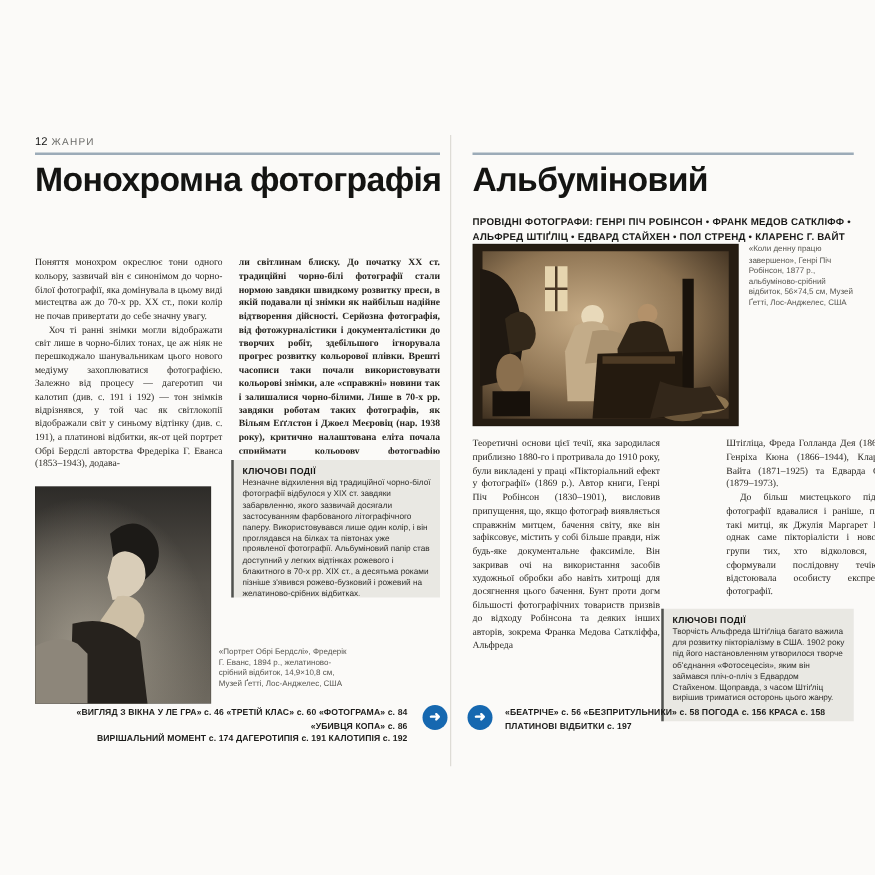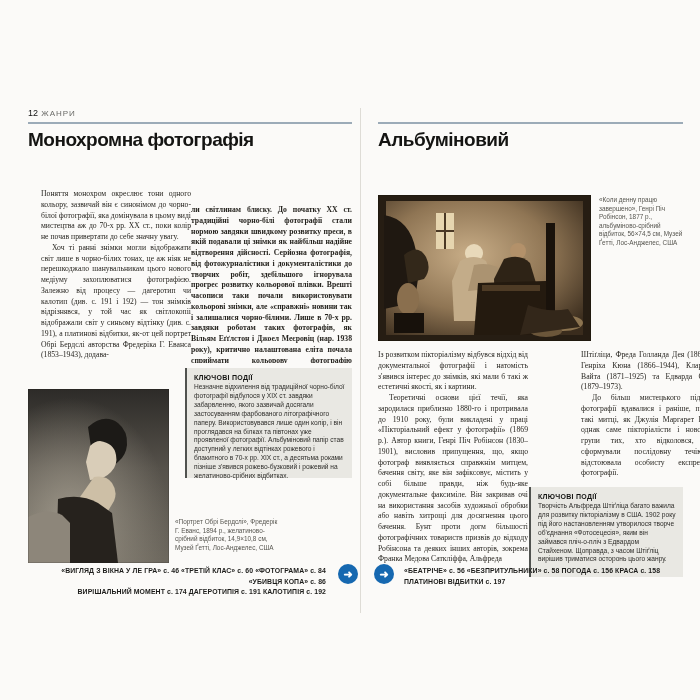--- a/index.html
+++ b/index.html
@@ -12,21 +12,21 @@
   }
   .page{position:absolute;top:108px;height:520px;}
   .page-left{left:28px;width:324px;}
   .page-right{left:378px;width:305px;}
   .gutter{position:absolute;left:360px;top:108px;width:1px;height:505px;background:#dedcd6;}
 
   .pghead{position:absolute;top:0;width:100%;font-size:8px;letter-spacing:1px;color:#6b6b68;}
   .pghead .pgnum{font-weight:normal;color:#111;font-size:9px;letter-spacing:0;text-align:center;}
   .headrule{position:absolute;top:14px;width:100%;height:2px;background:#9cabb8;}
 
-  .title{position:absolute;top:21px;left:0;font-size:19px;font-weight:bold;letter-spacing:-0.5px;color:#141412;white-space:nowrap;}
+  .title{position:absolute;top:21px;left:0;font-size:27px;font-weight:bold;letter-spacing:-0.5px;color:#141412;white-space:nowrap;}
   .lead{position:absolute;top:64px;left:0;width:100%;font-size:7.8px;font-weight:bold;line-height:12px;letter-spacing:.2px;color:#191917;}
   .lead .lead-label{font-weight:bold;}
 
   .bodycol{position:absolute;font-family:"Liberation Serif",serif;font-size:7.7px;line-height:10.75px;text-align:justify;color:#26241f;overflow:hidden;}
   .bodycol p{margin:0;}
   .bodycol p + p{text-indent:11px;}
 
   .keybox{position:absolute;background:#e9e8e3;border-left:2px solid #50524f;padding:6px 7px 8px 7px;box-sizing:border-box;}
   .keybox h4{margin:0 0 2px 0;font-size:7px;letter-spacing:.3px;color:#141412;}
   .keybox p{margin:0;font-size:6.6px;line-height:8.9px;color:#2e2d2a;text-align:left;}
@@ -50,21 +50,21 @@
 <div class="page page-left">
   <div class="pghead">
     <span class="pgnum">12</span>
     <span>ЖАНРИ</span>
   </div>
   <div class="headrule"></div>
 
   <div class="title">Монохромна фотографія</div>
 
 
-  <div class="bodycol" style="top:81px;left:0;width:150px;height:183px;margin-left:13px;">
+  <div class="bodycol" style="top:97px;left:0;width:150px;height:183px;">
     <p>Поняття монохром окреслює тони одного кольору, зазвичай він є синонімом до чорно-білої фотографії, яка домінувала в цьому виді мистецтва аж до 70-х рр. ХХ ст., поки колір не почав привертати до себе значну увагу.</p>
     <p>Хоч ті ранні знімки могли відображати світ лише в чорно-білих тонах, це аж ніяк не перешкоджало шанувальникам цього нового медіуму захоплюватися фотографією. Залежно від процесу — дагеротип чи калотип (див. с. 191 і 192) — тон знімків відрізнявся, у той час як світлокопії відображали світ у синьому відтінку (див. с. 191), а платинові відбитки, як-от цей портрет Обрі Бердслі авторства Фредеріка Г. Еванса (1853–1943), додава-</p>
   </div>
   <div class="bodycol" style="top:97px;left:163px;width:161px;height:158px;font-weight:bold;">
     <p>ли світлинам блиску. До початку ХХ ст. традиційні чорно-білі фотографії стали нормою завдяки швидкому розвитку преси, в якій подавали ці знімки як найбільш надійне відтворення дійсності. Серйозна фотографія, від фотожурналістики і документалістики до творчих робіт, здебільшого ігнорувала прогрес розвитку кольорової плівки. Врешті часописи таки почали використовувати кольорові знімки, але «справжні» новини так і залишалися чорно-білими. Лише в 70-х рр. завдяки роботам таких фотографів, як Вільям Еґґлстон і Джоел Меєровіц (нар. 1938 року), критично налаштована еліта почала сприймати кольорову фотографію рівноцінною монохрому.</p>
   </div>
 
   <div class="keybox" style="top:260px;left:157px;width:167px;height:110px;">
     <h4>КЛЮЧОВІ ПОДІЇ</h4>
     <p>Незначне відхилення від традиційної чорно-білої фотографії відбулося у ХІХ ст. завдяки забарвленню, якого зазвичай досягали застосуванням фарбованого літографічного паперу. Використовувався лише один колір, і він проглядався на білках та півтонах уже проявленої фотографії. Альбуміновий папір став доступний у легких відтінках рожевого і блакитного в 70-х рр. ХІХ ст., а десятьма роками пізніше з'явився рожево-бузковий і рожевий на желатиново-срібних відбитках.</p>
@@ -101,20 +101,21 @@
   <div class="navcircle navcircle-left">
     <span>➜</span>
   </div>
 </div>
 
 <div class="page page-right">
   <div class="headrule"></div>
 
   <div class="title">Альбуміновий</div>
 
+  <div class="lead"><span class="lead-label">ПРОВІДНІ ФОТОГРАФИ:</span><span> ГЕНРІ ПІЧ РОБІНСОН • ФРАНК МЕДОВ САТКЛІФФ • АЛЬФРЕД ШТІҐЛІЦ • ЕДВАРД СТАЙХЕН • ПОЛ СТРЕНД • КЛАРЕНС Г. ВАЙТ</span></div>
 
   <svg class="photo" style="top:87px;left:0;" width="213" height="146" viewBox="0 0 213 146">
     <defs>
       <radialGradient id="rp-wall" cx="0.42" cy="0.4" r="0.75">
         <stop offset="0" stop-color="#c8ad87"></stop>
         <stop offset="0.55" stop-color="#8f7554"></stop>
         <stop offset="1" stop-color="#3a2c1d"></stop>
       </radialGradient>
     </defs>
     <rect width="213" height="146" fill="#261d13"></rect>
@@ -136,21 +137,20 @@
     <rect x="168" y="28" width="9" height="98" fill="#19120b"></rect>
     <ellipse cx="185" cy="128" rx="20" ry="8" fill="#8c7450"></ellipse>
     <ellipse cx="168" cy="136" rx="16" ry="6" fill="#6b563a"></ellipse>
     <path d="M150,110 q20,8 40,4 l12,18 -60,8 z" fill="#33271a"></path>
     <rect width="213" height="146" fill="none" stroke="#1a130c" stroke-opacity="0.5" stroke-width="1.5"></rect>
   </svg>
 
   <div class="caption" style="top:88px;left:221px;width:84px;">«Коли денну працю завершено», Генрі Піч Робінсон, 1877 р., альбуміново-срібний відбиток, 56×74,5 см, Музей Ґетті, Лос-Анджелес, США</div>
 
   <div class="bodycol" style="top:242px;left:0;width:150px;height:214px;">
-    <p>Із розвитком пікторіалізму відбувся відхід від документальної фотографії і натомість з'явився інтерес до знімків, які мали б такі ж естетичні якості, як і картини.</p>
     <p>Теоретичні основи цієї течії, яка зародилася приблизно 1880-го і протривала до 1910 року, були викладені у праці «Пікторіальний ефект у фотографії» (1869 р.). Автор книги, Генрі Піч Робінсон (1830–1901), висловив припущення, що, якщо фотограф виявляється справжнім митцем, бачення світу, яке він зафіксовує, містить у собі більше правди, ніж будь-яке документальне факсиміле. Він закривав очі на використання засобів художньої обробки або навіть хитрощі для досягнення цього бачення. Бунт проти догм більшості фотографічних товариств призвів до відходу Робінсона та деяких інших авторів, зокрема Франка Медова Саткліффа, Альфреда</p>
   </div>
   <div class="bodycol" style="top:242px;left:157px;width:148px;height:136px;margin-left:46px;">
     <p>Штіґліца, Фреда Голланда Дея (1864–1933), Генріха Кюна (1866–1944), Кларенса Г. Вайта (1871–1925) та Едварда Стайхена (1879–1973).</p>
     <p>До більш мистецького підходу у фотографії вдавалися і раніше, приміром, такі митці, як Джулія Маргарет Камерон, однак саме пікторіалісти і новостворені групи тих, хто відколовся, уперше сформували послідовну течію, яка відстоювала особисту експресію у фотографії.</p>
   </div>
 
   <div class="keybox" style="top:379px;left:151px;width:154px;height:90px;">
     <h4>КЛЮЧОВІ ПОДІЇ</h4>
     <p>Творчість Альфреда Штіґліца багато важила для розвитку пікторіалізму в США. 1902 року під його настановленням утворилося творче об'єднання «Фотосецесія», яким він займався пліч-о-пліч з Едвардом Стайхеном. Щоправда, з часом Штіґліц вирішив триматися осторонь цього жанру.</p>

